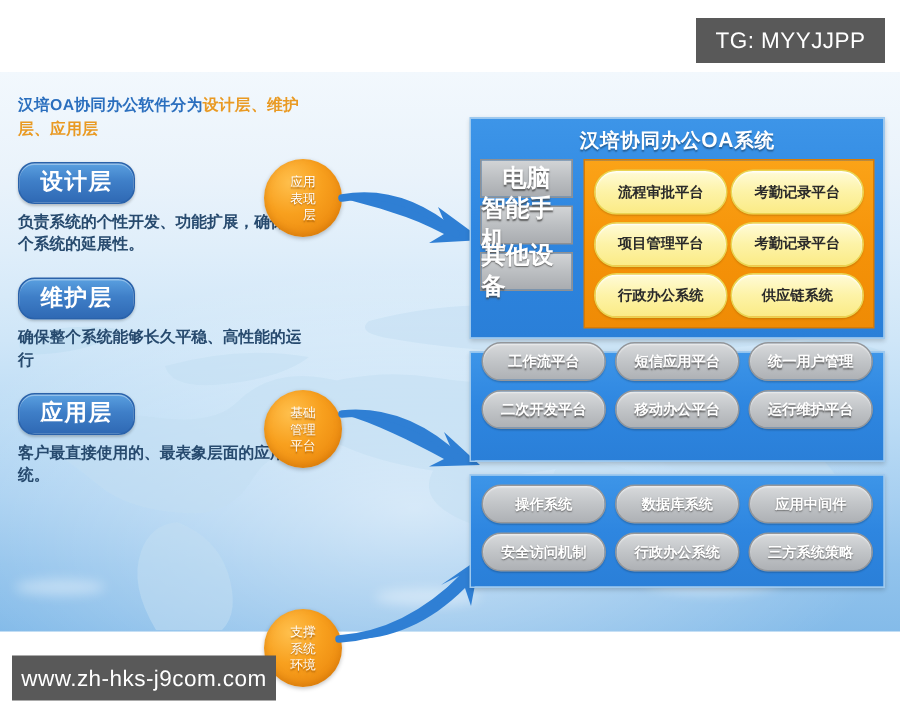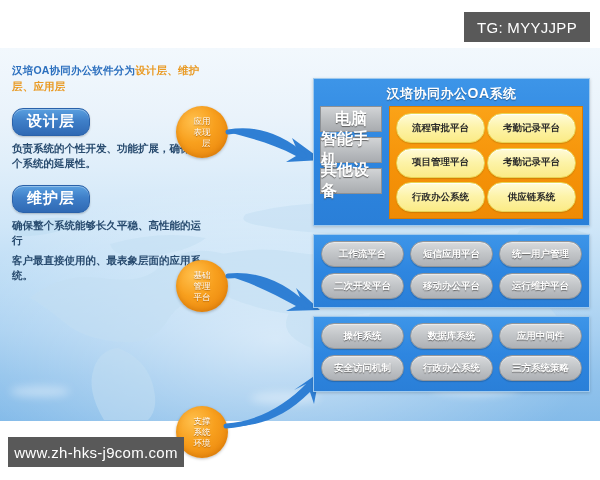--- a/index.html
+++ b/index.html
@@ -110,21 +110,21 @@
     background:linear-gradient(to bottom,#fffbd8 0%,#fdf3a8 48%,#fbeb86 100%);
     border:1px solid #e9d453;
     color:#2a2a2a;font-size:9.5px;font-weight:bold;
     display:flex;align-items:center;justify-content:center;
     box-shadow:inset 0 1px 1px rgba(255,255,255,.9), 0 1px 1px rgba(140,85,0,.3);
     box-sizing:border-box;
   }
 
   
   .cap-grid{position:absolute;left:321px;width:261px;display:flex;flex-wrap:wrap;justify-content:space-between;}
-  #grid-mid{top:193px;align-items:center;}
+  #grid-mid{top:180px;align-items:center;}
   #grid-bot{top:275px;}
   .cap-g{
     width:83px;height:26px;margin-bottom:6px;border-radius:13px;
     background:linear-gradient(to bottom,#d8dadc 0%,#c2c5c8 48%,#aeb1b5 100%);
     border:1px solid #93969a;
     color:#ffffff;font-size:9.5px;font-weight:bold;
     display:flex;align-items:center;justify-content:center;
     text-shadow:0 1px 1px rgba(80,80,80,.85);
     box-shadow:inset 0 1px 1px rgba(255,255,255,.5), 0 1px 1px rgba(0,0,0,.18);
     box-sizing:border-box;
@@ -180,20 +180,21 @@
         <div class="pill">设计层</div>
         <div class="desc">负责系统的个性开发、功能扩展，确保整个系统的延展性。</div>
       </div>
 
       <div>
         <div class="pill">维护层</div>
         <div class="desc">确保整个系统能够长久平稳、高性能的运行</div>
       </div>
 
       <div>
+        <div class="pill">应用层</div>
         <div class="desc">客户最直接使用的、最表象层面的应用系统。</div>
       </div>
     </div>
 
     <div class="circle" id="circle-app">
       <div>
         <span>应用</span>
         <span>表现</span>
         <span>层</span>
       </div>

